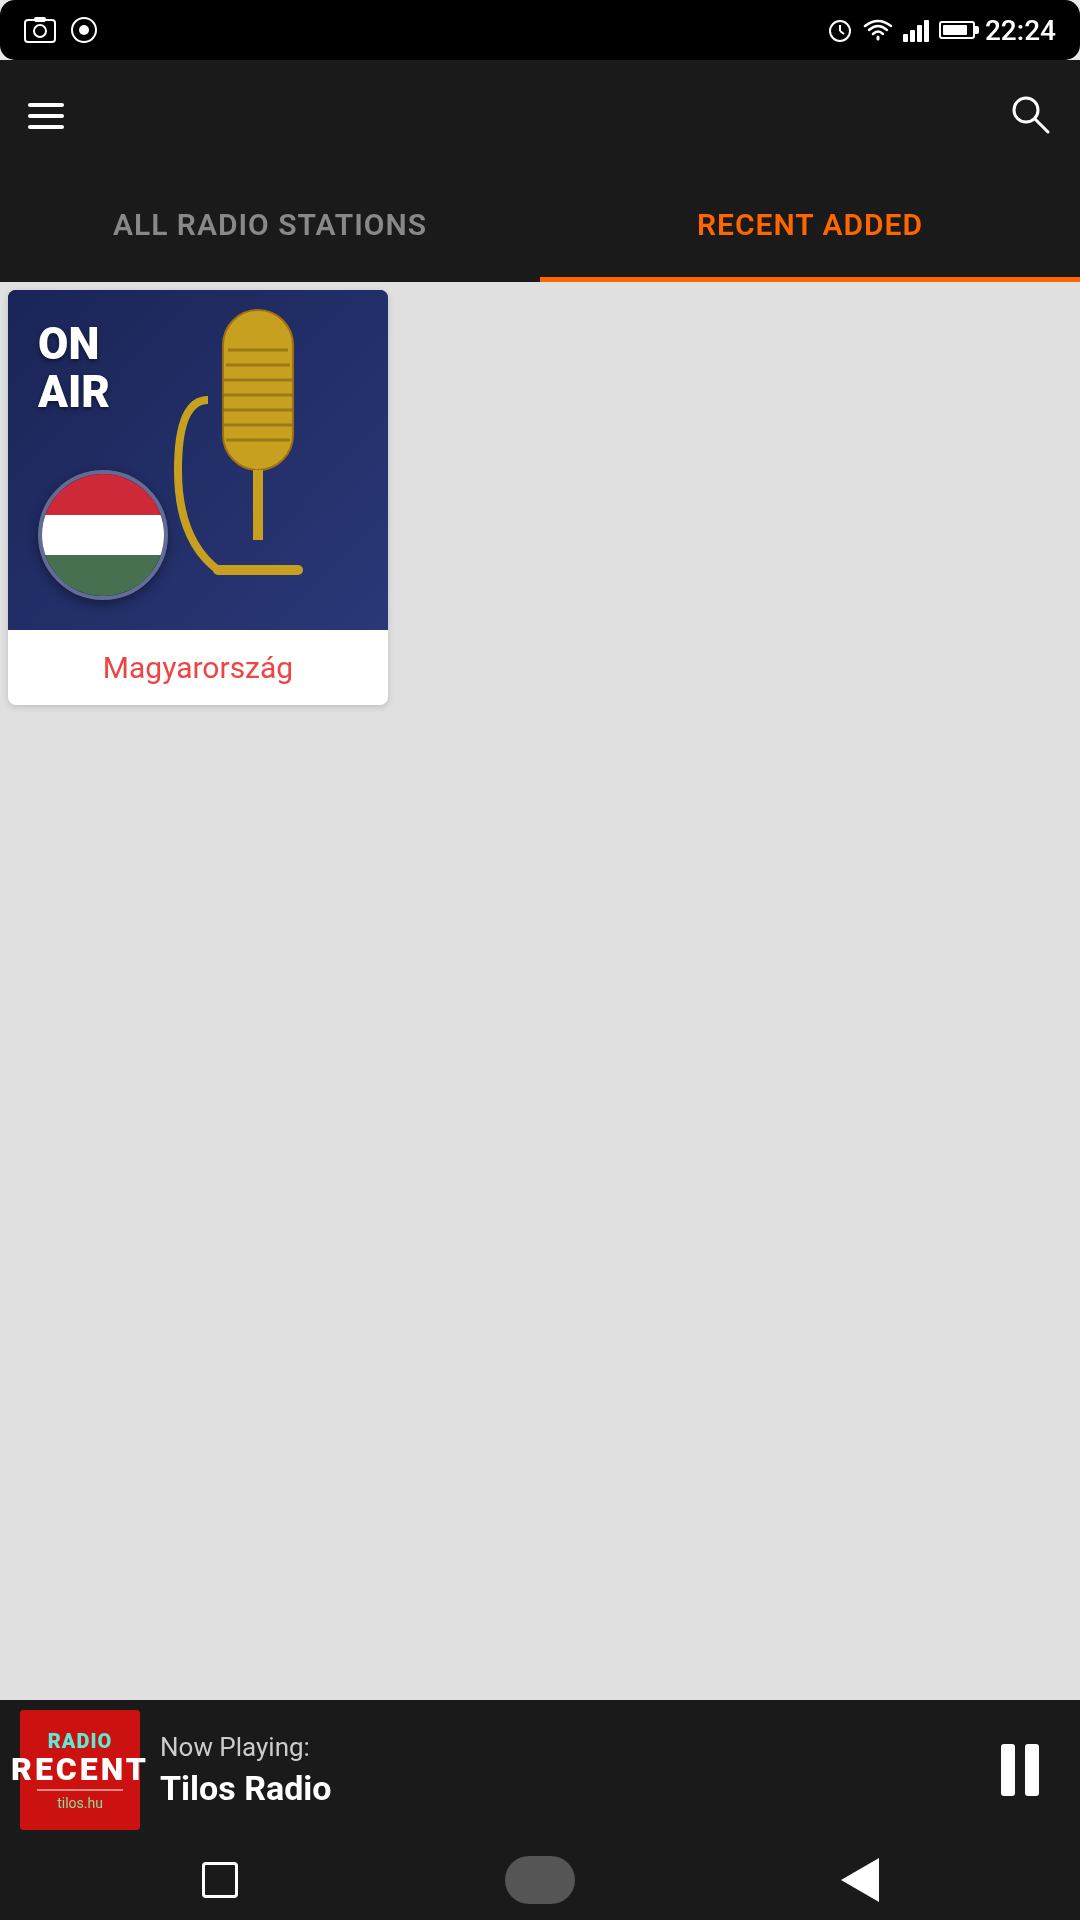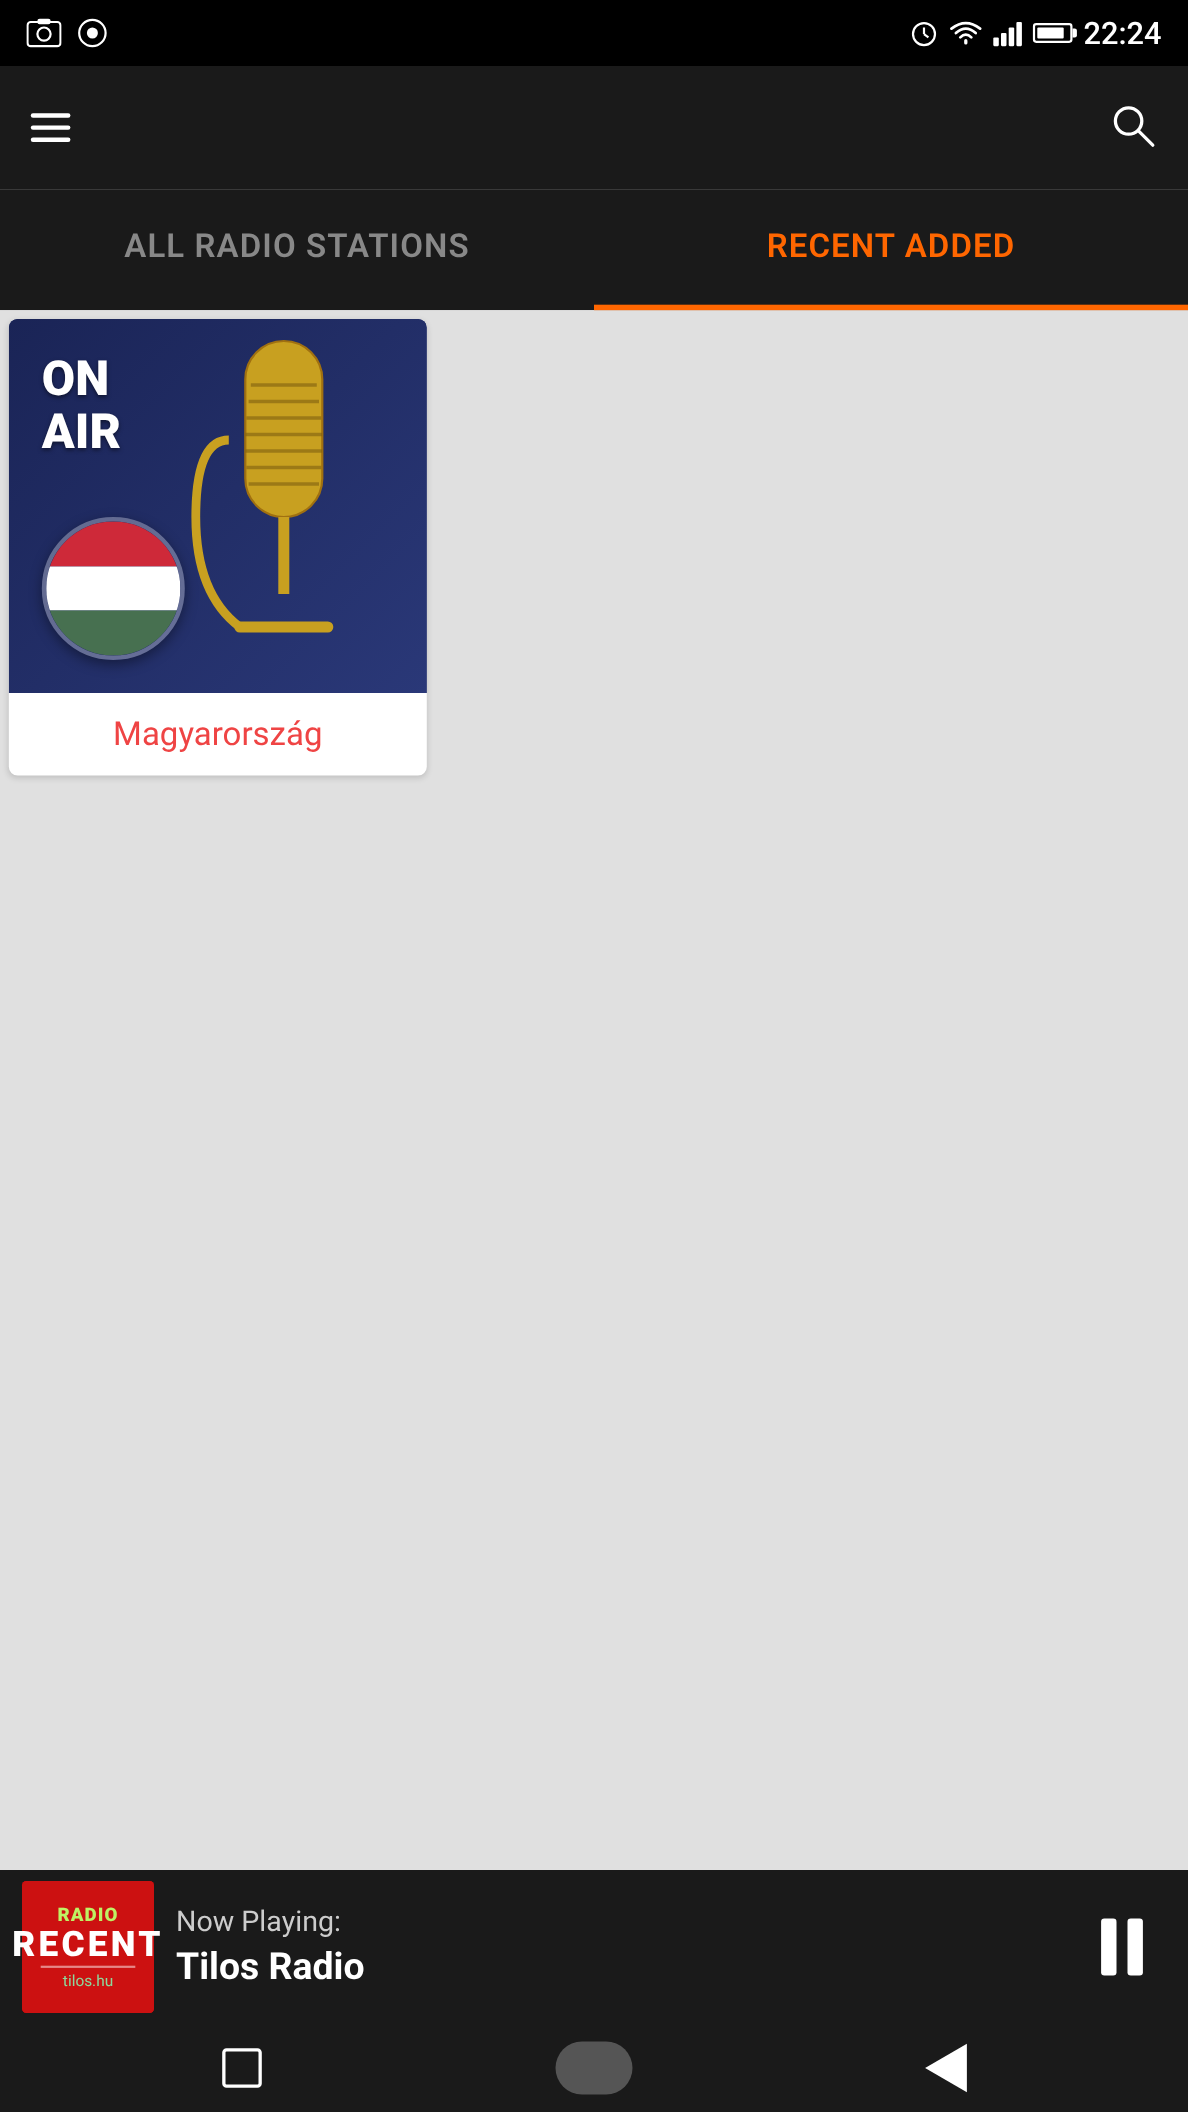--- a/index.html
+++ b/index.html
@@ -19,20 +19,21 @@
 
     
     .status-bar {
       width: 100%;
       height: 60px;
       background: #000;
       display: flex;
       align-items: center;
       justify-content: space-between;
       padding: 0 24px;
+      border-radius: 15px;
     }
 
     .status-bar-left {
       display: flex;
       align-items: center;
       gap: 14px;
     }
 
     .status-bar-right {
       display: flex;
@@ -475,21 +476,21 @@
         </svg>
       </div>
     </div>
     <div class="station-name">Magyarország</div>
   </div>
 </div>
 
 <div class="now-playing-bar">
   <div class="radio-logo">
     <div style="display:flex;flex-direction:column;align-items:center;justify-content:center;width:100%;height:100%;background:#cc1111;border-radius:4px;padding:6px;">
-      <span style="color:#bef264;font-size:17px;font-weight:900;letter-spacing:1px;">RADIO</span>
+      <span style="color:#5eead4;font-size:20px;font-weight:900;letter-spacing:1px;">RADIO</span>
       <span style="color:#fff;font-size:32px;font-weight:900;letter-spacing:3px;line-height:1;">RECENT</span>
       <div style="width:80%;height:2px;background:#fff;margin:4px 0;opacity:0.5;"></div>
       <span style="color:#86efac;font-size:14px;opacity:0.9;">tilos.hu</span>
     </div>
   </div>
   <div class="now-playing-info">
     <span class="now-playing-label">Now Playing:</span>
     <span class="now-playing-station">Tilos Radio</span>
   </div>
   <div class="pause-button">

